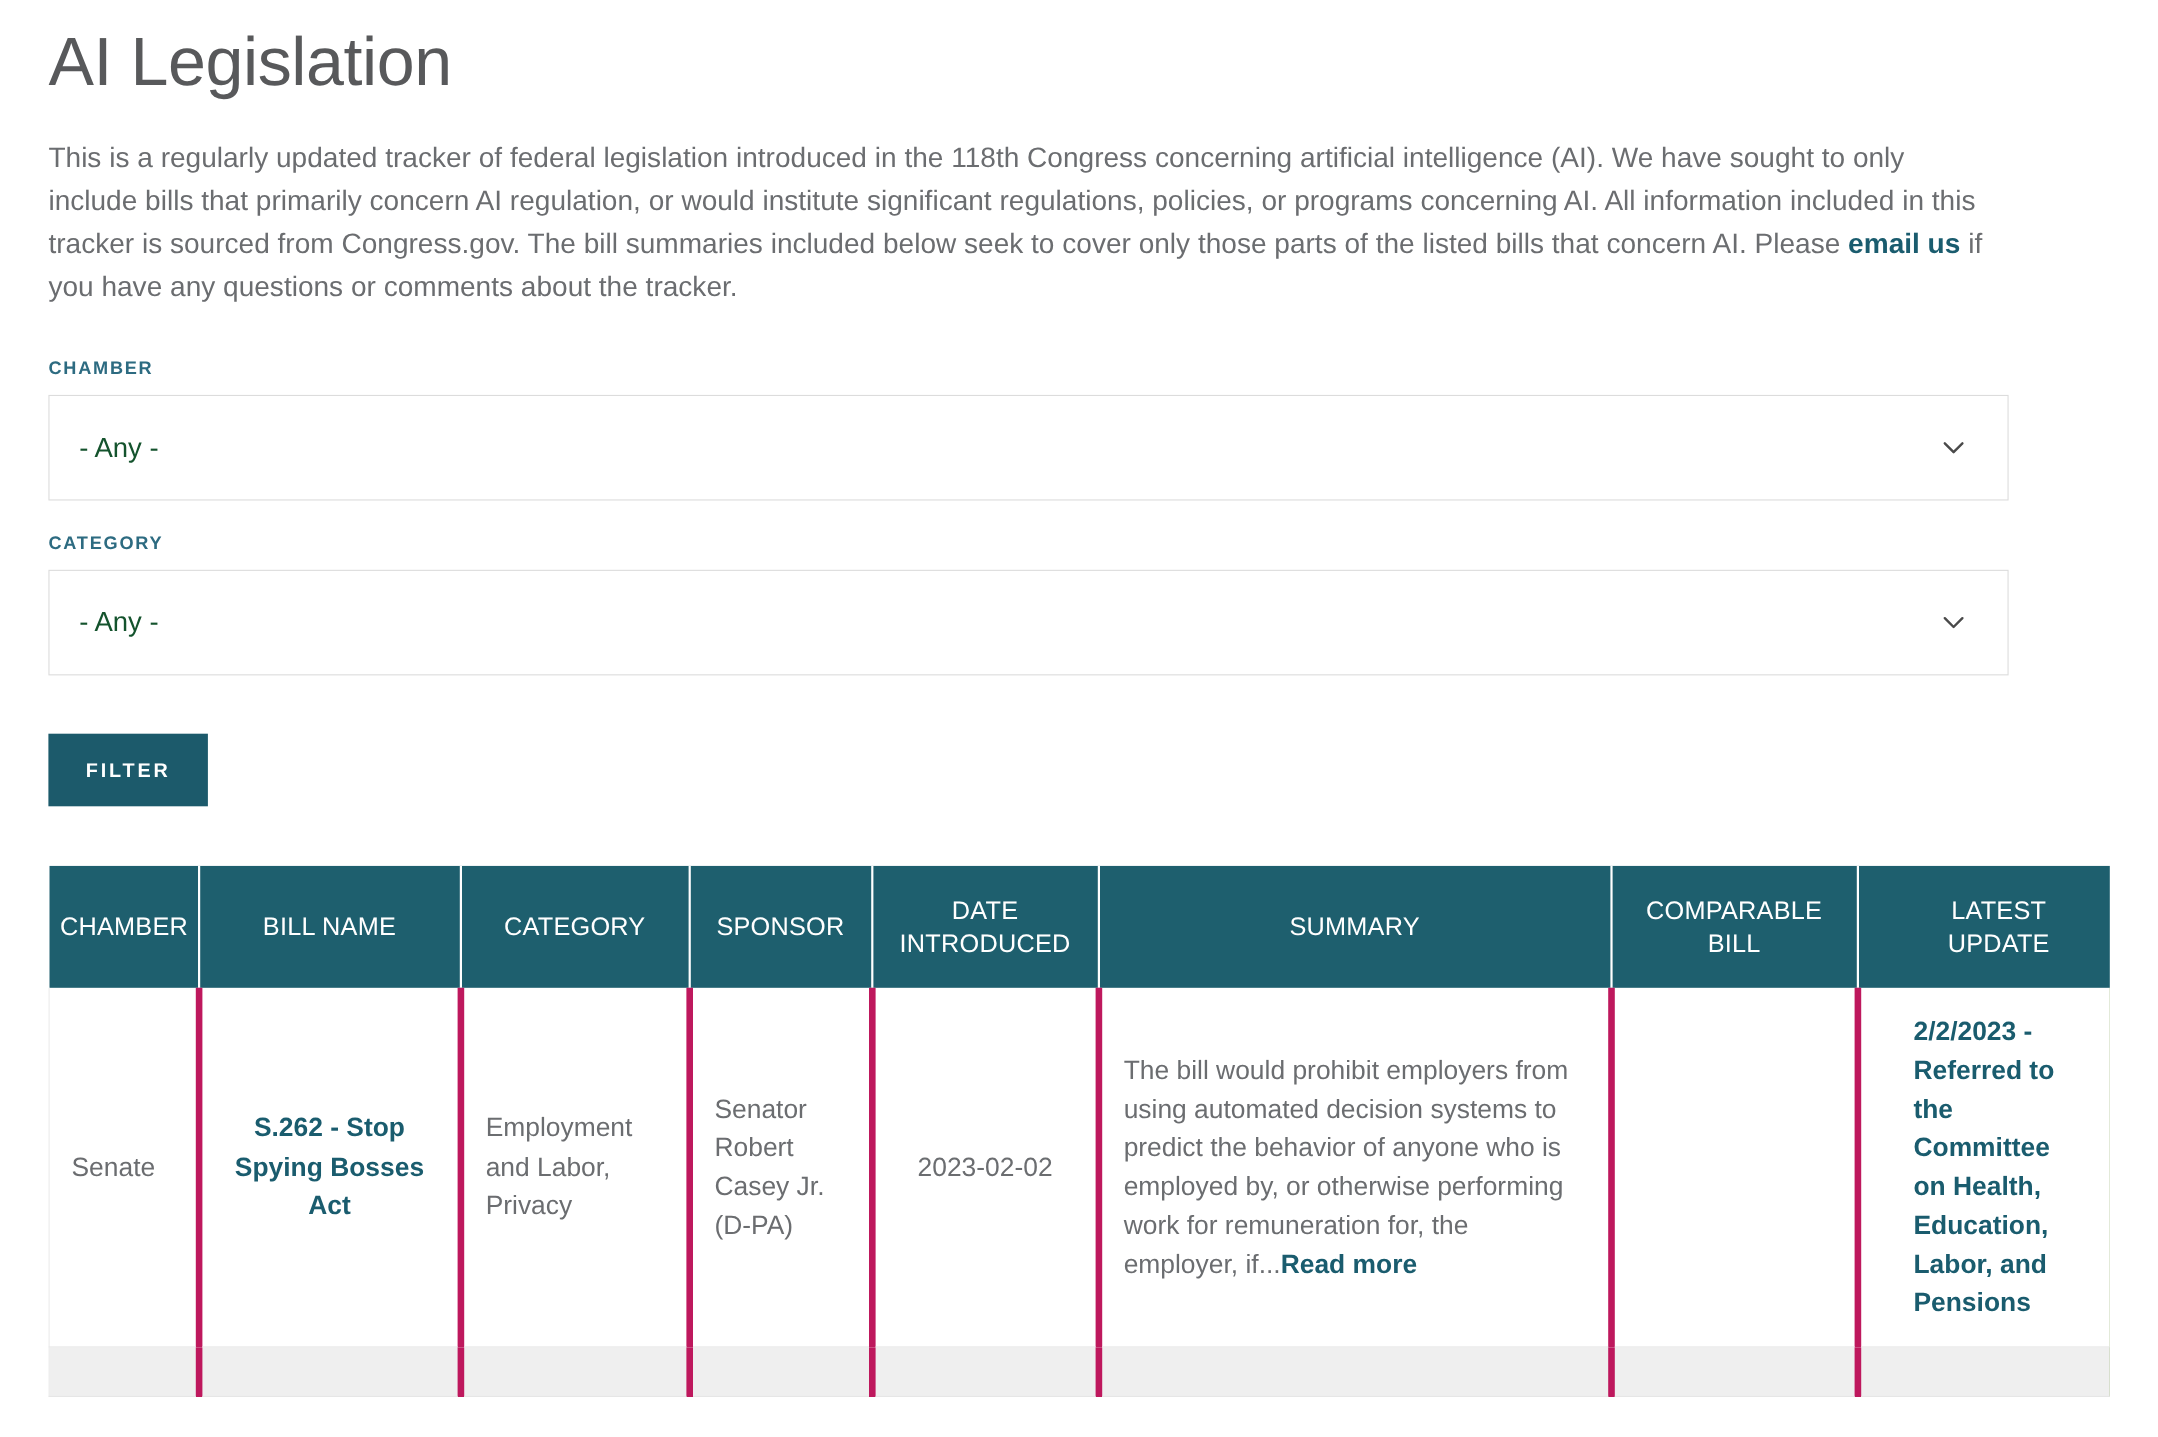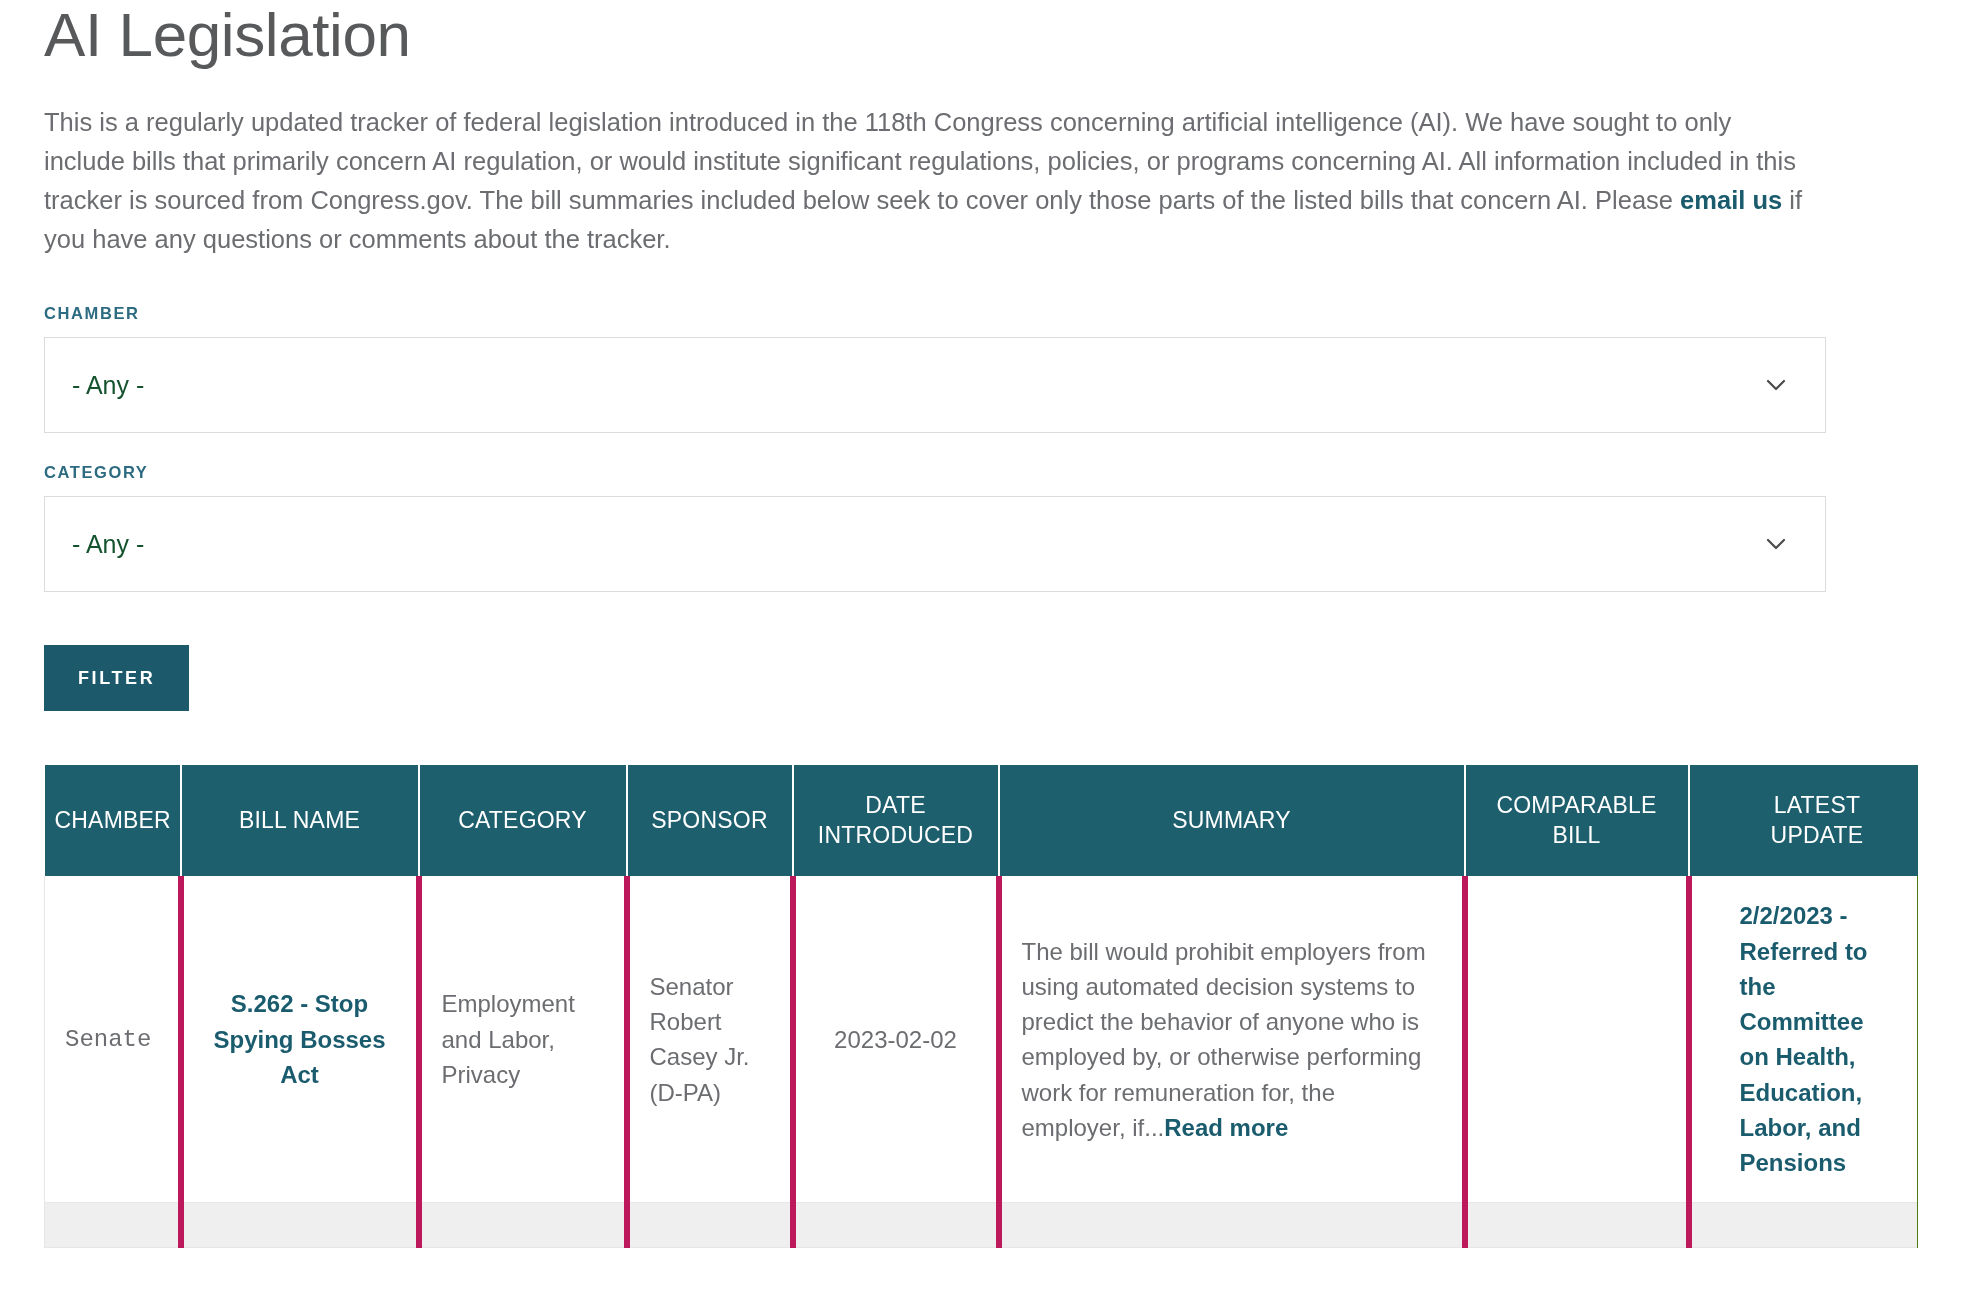--- a/index.html
+++ b/index.html
@@ -16,20 +16,21 @@
     position: relative;
     width: 1962px;
     height: 1306px;
     background: #ffffff;
     padding: 0 44px;
   }
 
   
   .page-title {
     margin: 0;
+    padding-top: 22px;
     font-size: 62px;
     line-height: 1.12;
     font-weight: 400;
     color: #58595b;
     letter-spacing: -0.4px;
   }
 
   
   .intro {
     margin: 34px 0 0 0;
@@ -131,22 +132,22 @@
   table.bills tbody td {
     border-right: 6px solid #be185d;
     border-bottom: 1px solid #e6e6e6;
     vertical-align: middle;
     padding: 22px 20px;
     font-size: 24px;
     line-height: 1.47;
     color: #6b6d70;
     font-weight: 400;
   }
-  table.bills tbody td:last-child { border-right: 4px solid #4d7c0f; padding-left: 48px; }
-  table.bills tbody tr td:first-child { border-left: 1px solid #e6e6e6; font-family: Liberation Mono, monospace; }
+  table.bills tbody td:last-child { border-right: 1px solid #4d7c0f; padding-left: 48px; }
+  table.bills tbody tr td:first-child { border-left: 1px solid #e6e6e6; }
 
   td.c-chamber { text-align: left; }
   td.c-billname { text-align: center; }
   td.c-category { text-align: left; margin-top: 38px; }
   td.c-sponsor { text-align: left; }
   td.c-date { text-align: center; }
   td.c-summary { text-align: left; }
   td.c-comparable { text-align: left; }
   td.c-update { text-align: left; }
 

